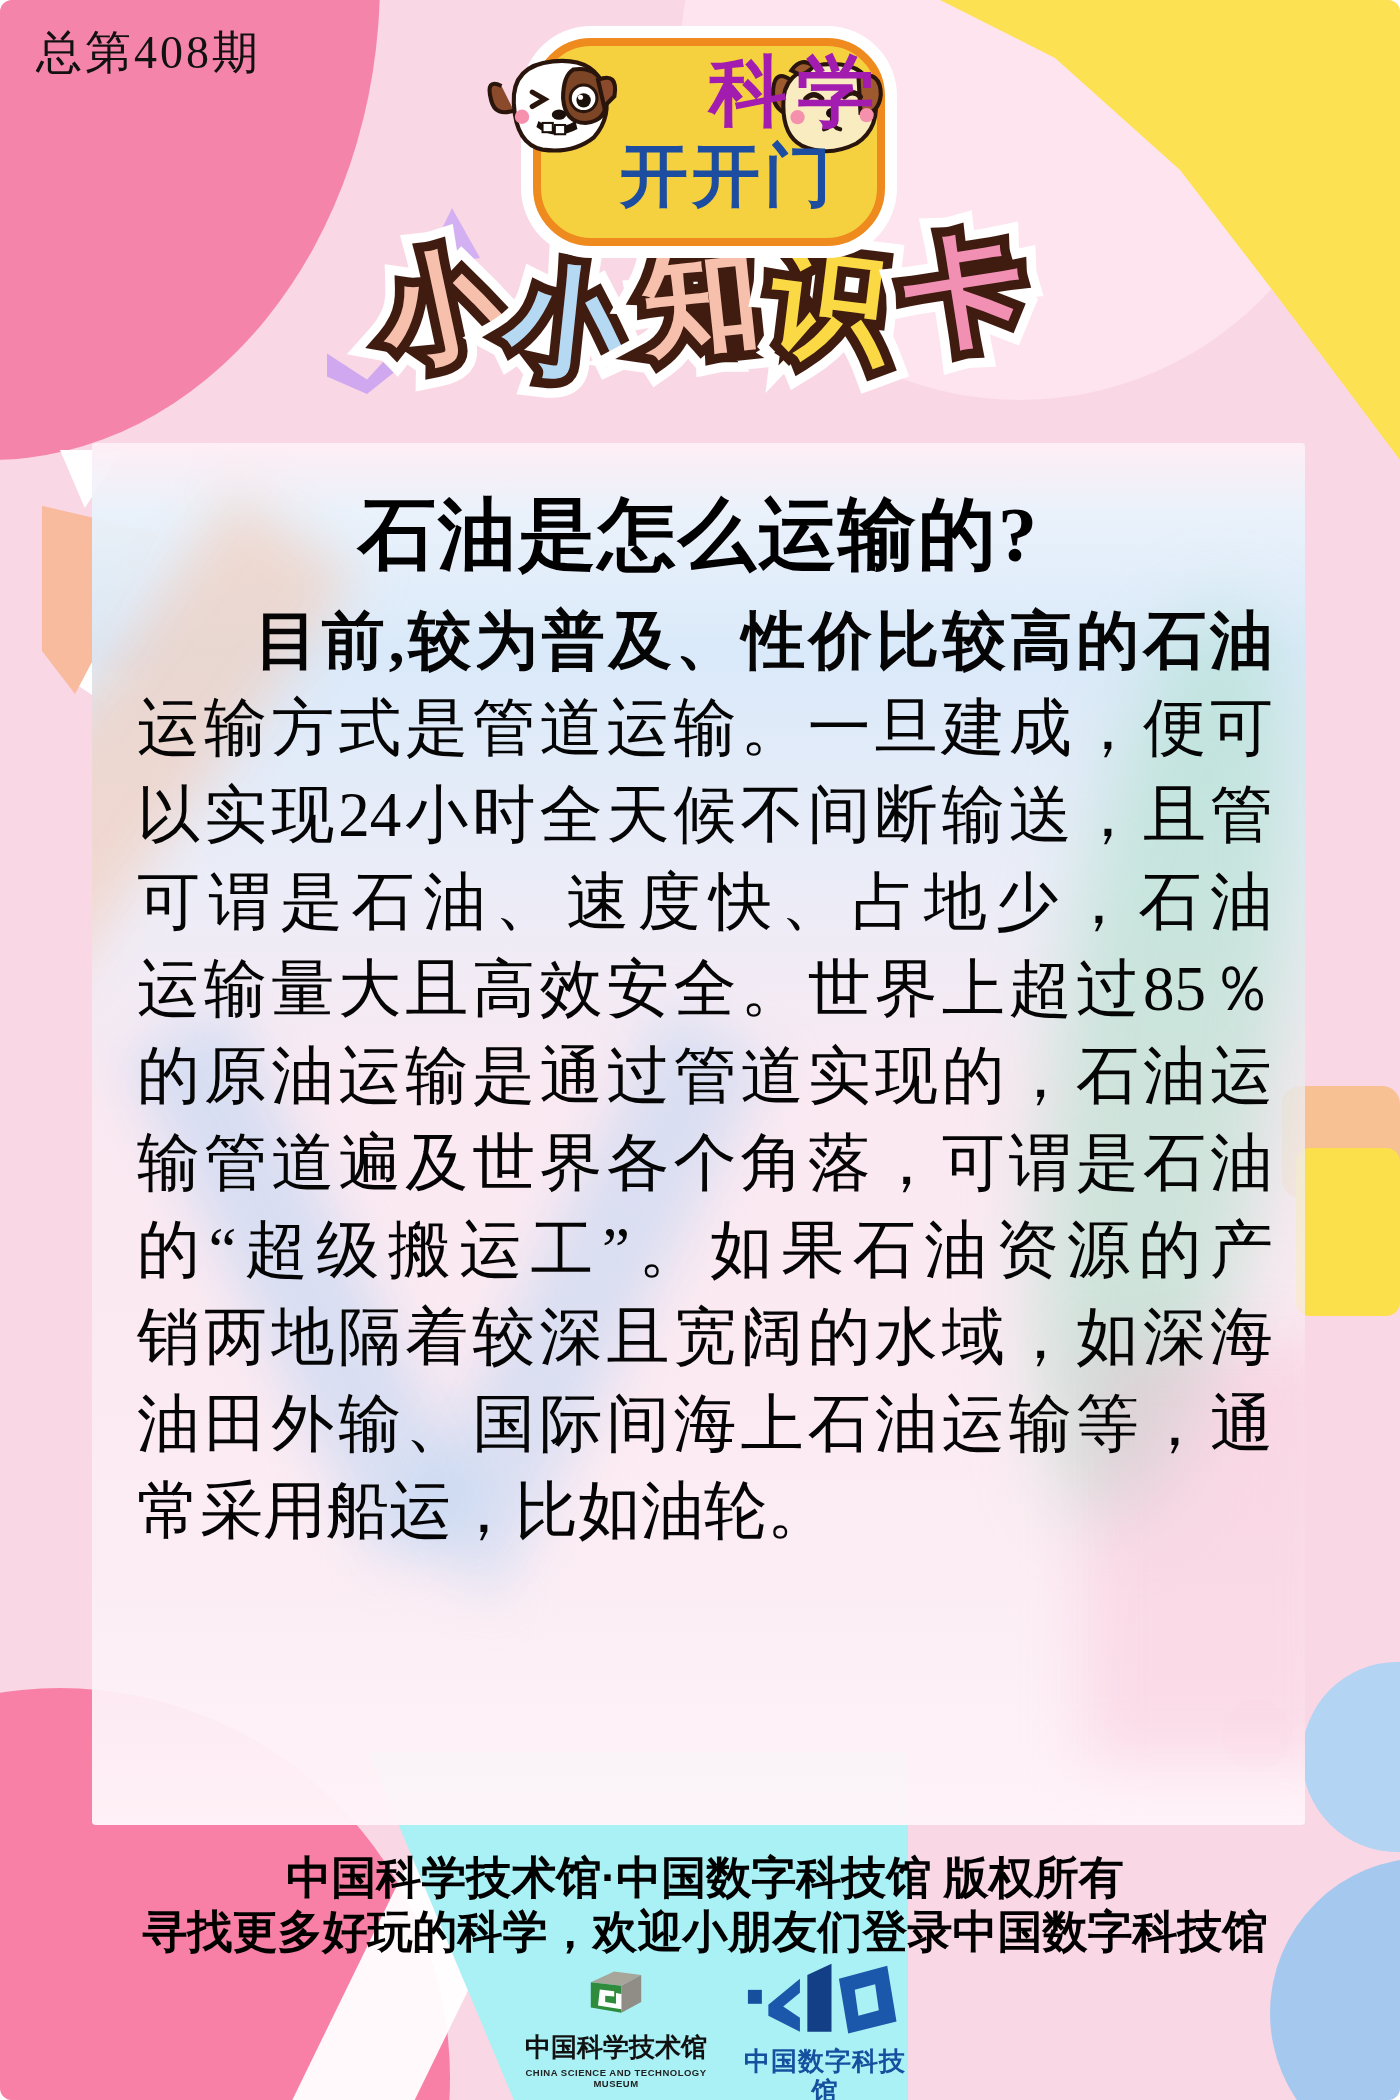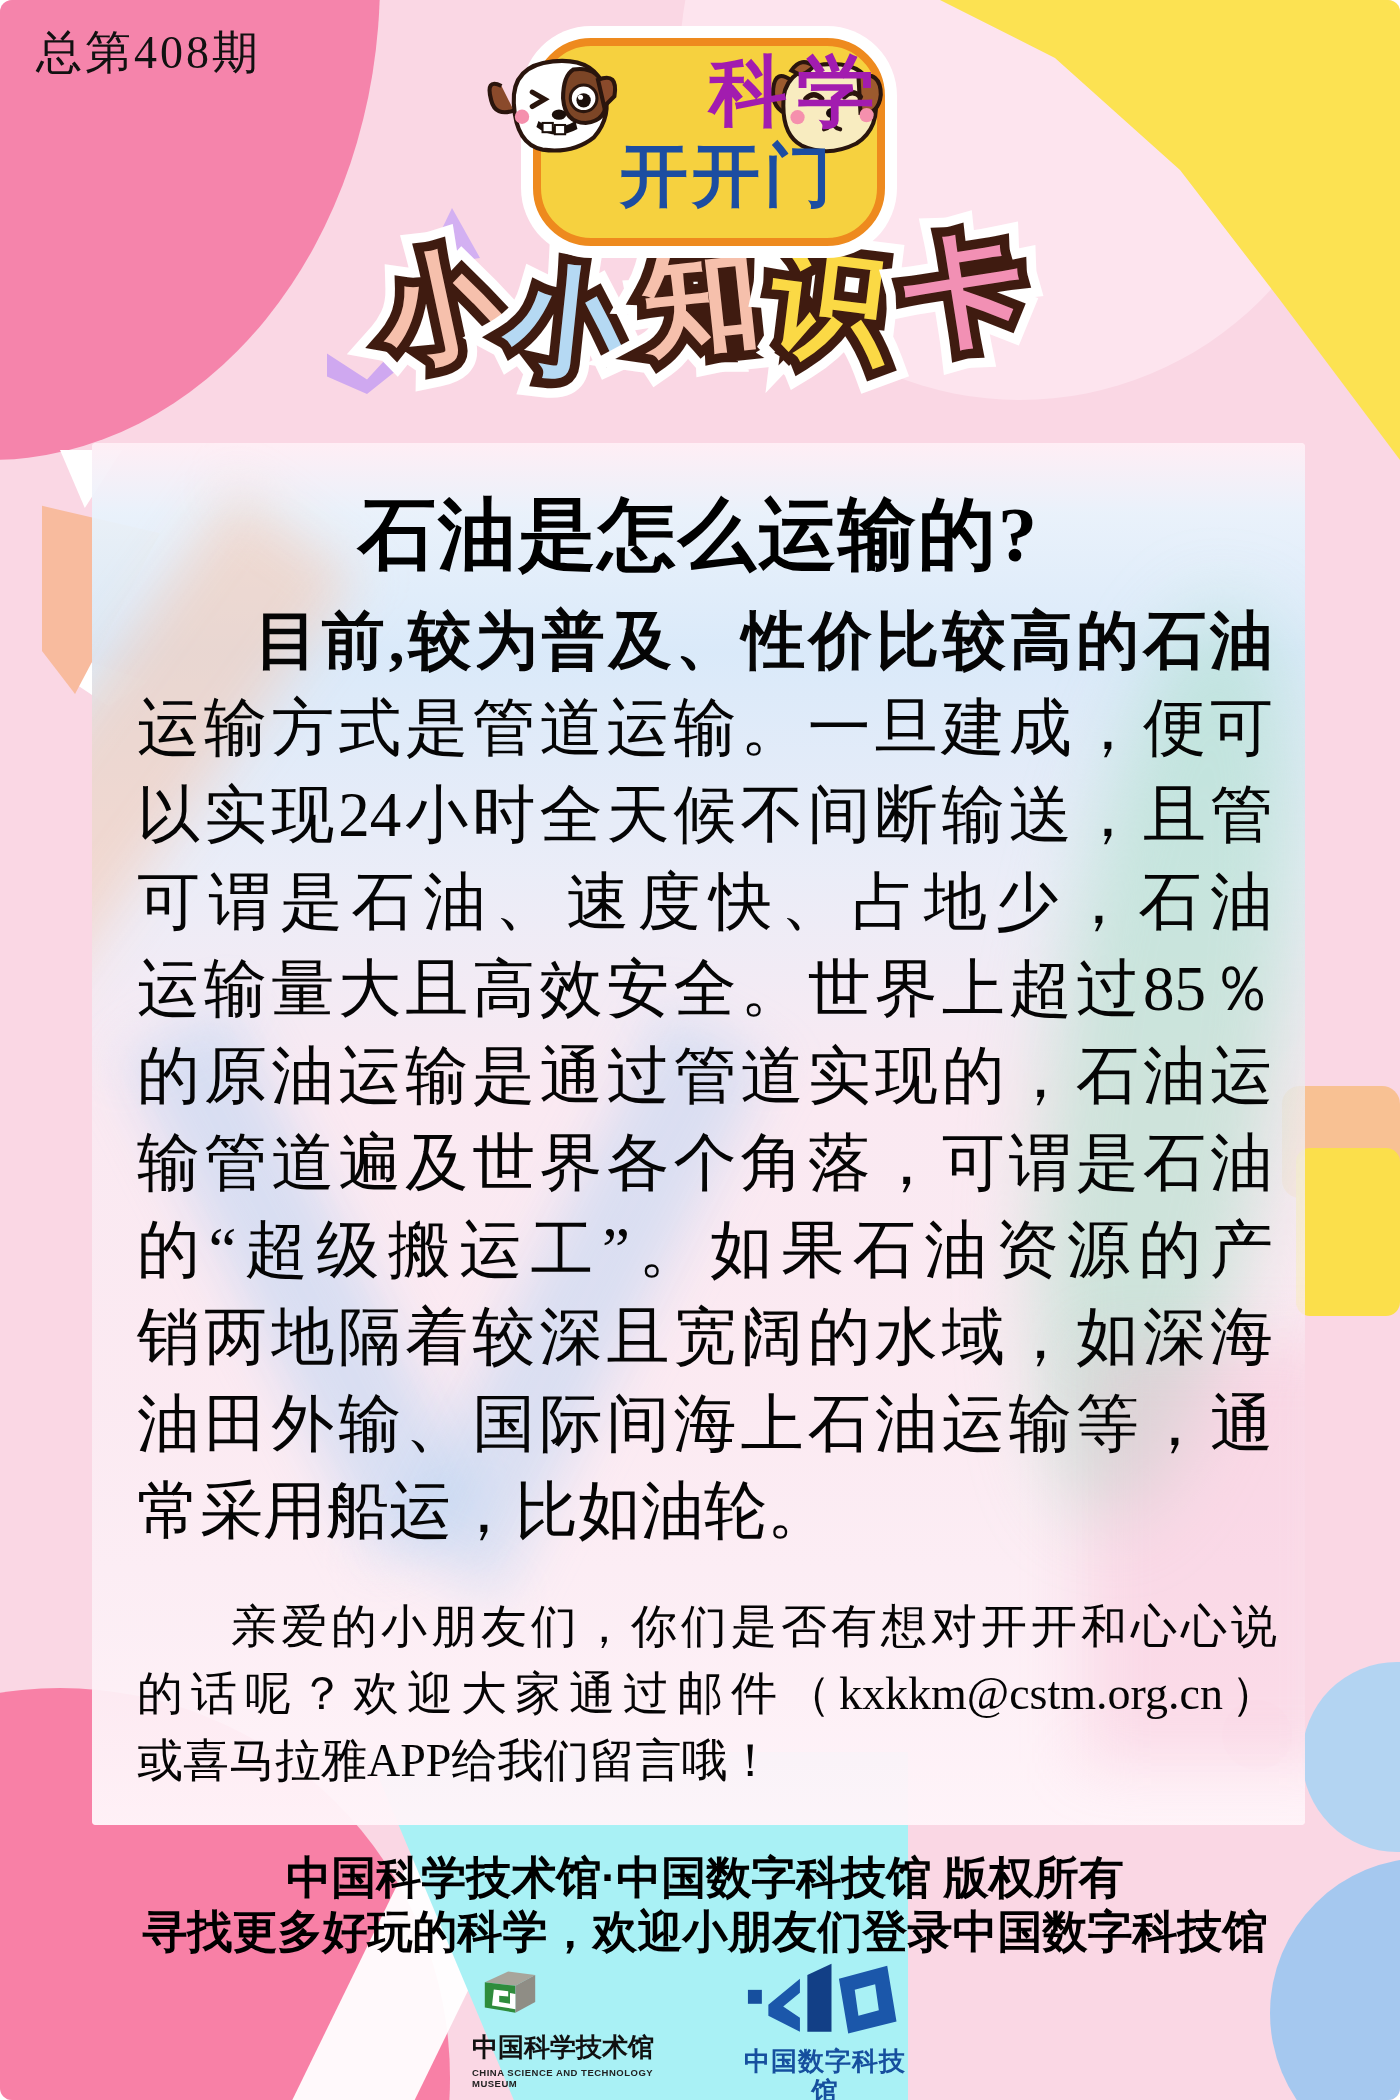--- a/index.html
+++ b/index.html
@@ -89,21 +89,21 @@
   .nline{height:67px;line-height:67px;font-size:46px;text-align:justify;text-align-last:justify;
          text-justify:inter-character;}
   .nline.first{text-indent:94px;}
   .nline.last{text-align-last:left;}
 
   
   .f1,.f2{left:10px;right:0;text-align:center;z-index:10;color:#000;
           font-family:"Liberation Sans","DejaVu Sans",sans-serif;font-weight:700;font-size:45px;line-height:52px;}
   .f1{top:1852px;}
   .f2{top:1906px;}
-  .cstm{left:472px;top:1966px;width:200px;z-index:10;}
+  .cstm{left:516px;top:1966px;width:200px;z-index:10;text-align:center;}
   .cstm-name{font-weight:700;font-size:26px;line-height:32px;color:#111;margin-top:8px;}
   .cstm-en{font-family:"Liberation Sans",sans-serif;font-weight:700;font-size:9.5px;letter-spacing:.5px;color:#222;margin-top:3px;}
   .cdstm{left:736px;top:1962px;width:178px;z-index:10;text-align:center;}
   .cdstm-name{font-family:"Liberation Sans",sans-serif;font-weight:700;font-size:26px;line-height:30px;
               color:#164f9e;letter-spacing:1px;margin-top:2px;}
 </style>
 </head>
 <body>
 
 <div class="poster">
@@ -209,25 +209,20 @@
       <div class="bline">可谓是石油、速度快、占地少，石油</div>
       <div class="bline">运输量大且高效安全。世界上超过85％</div>
       <div class="bline">的原油运输是通过管道实现的，石油运</div>
       <div class="bline">输管道遍及世界各个角落，可谓是石油</div>
       <div class="bline">的“超级搬运工”。如果石油资源的产</div>
       <div class="bline">销两地隔着较深且宽阔的水域，如深海</div>
       <div class="bline">油田外输、国际间海上石油运输等，通</div>
       <div class="bline last">常采用船运，比如油轮。</div>
     </div>
 
-    <div class="note">
-      <div class="nline first">亲爱的小朋友们，你们是否有想对开开和心心说</div>
-      <div class="nline">的话呢？欢迎大家通过邮件（kxkkm@cstm.org.cn）</div>
-      <div class="nline last">或喜马拉雅APP给我们留言哦！</div>
-    </div>
   </div>
 
   <div class="abs f1">中国科学技术馆·中国数字科技馆 版权所有</div>
   <div class="abs f2">寻找更多好玩的科学，欢迎小朋友们登录中国数字科技馆</div>
 
   <div class="abs cstm">
     <svg width="76" height="54" viewBox="0 0 80 60">
       <polygon points="12,18 38,6 68,10 46,22" fill="#a8a59b"></polygon>
       <path d="M12 18 L46 22 L46 52 L12 46 Z" fill="#2f8c3c"></path>
       <path d="M46 22 L68 10 L68 40 L46 52 Z" fill="#8f8d85"></path>

